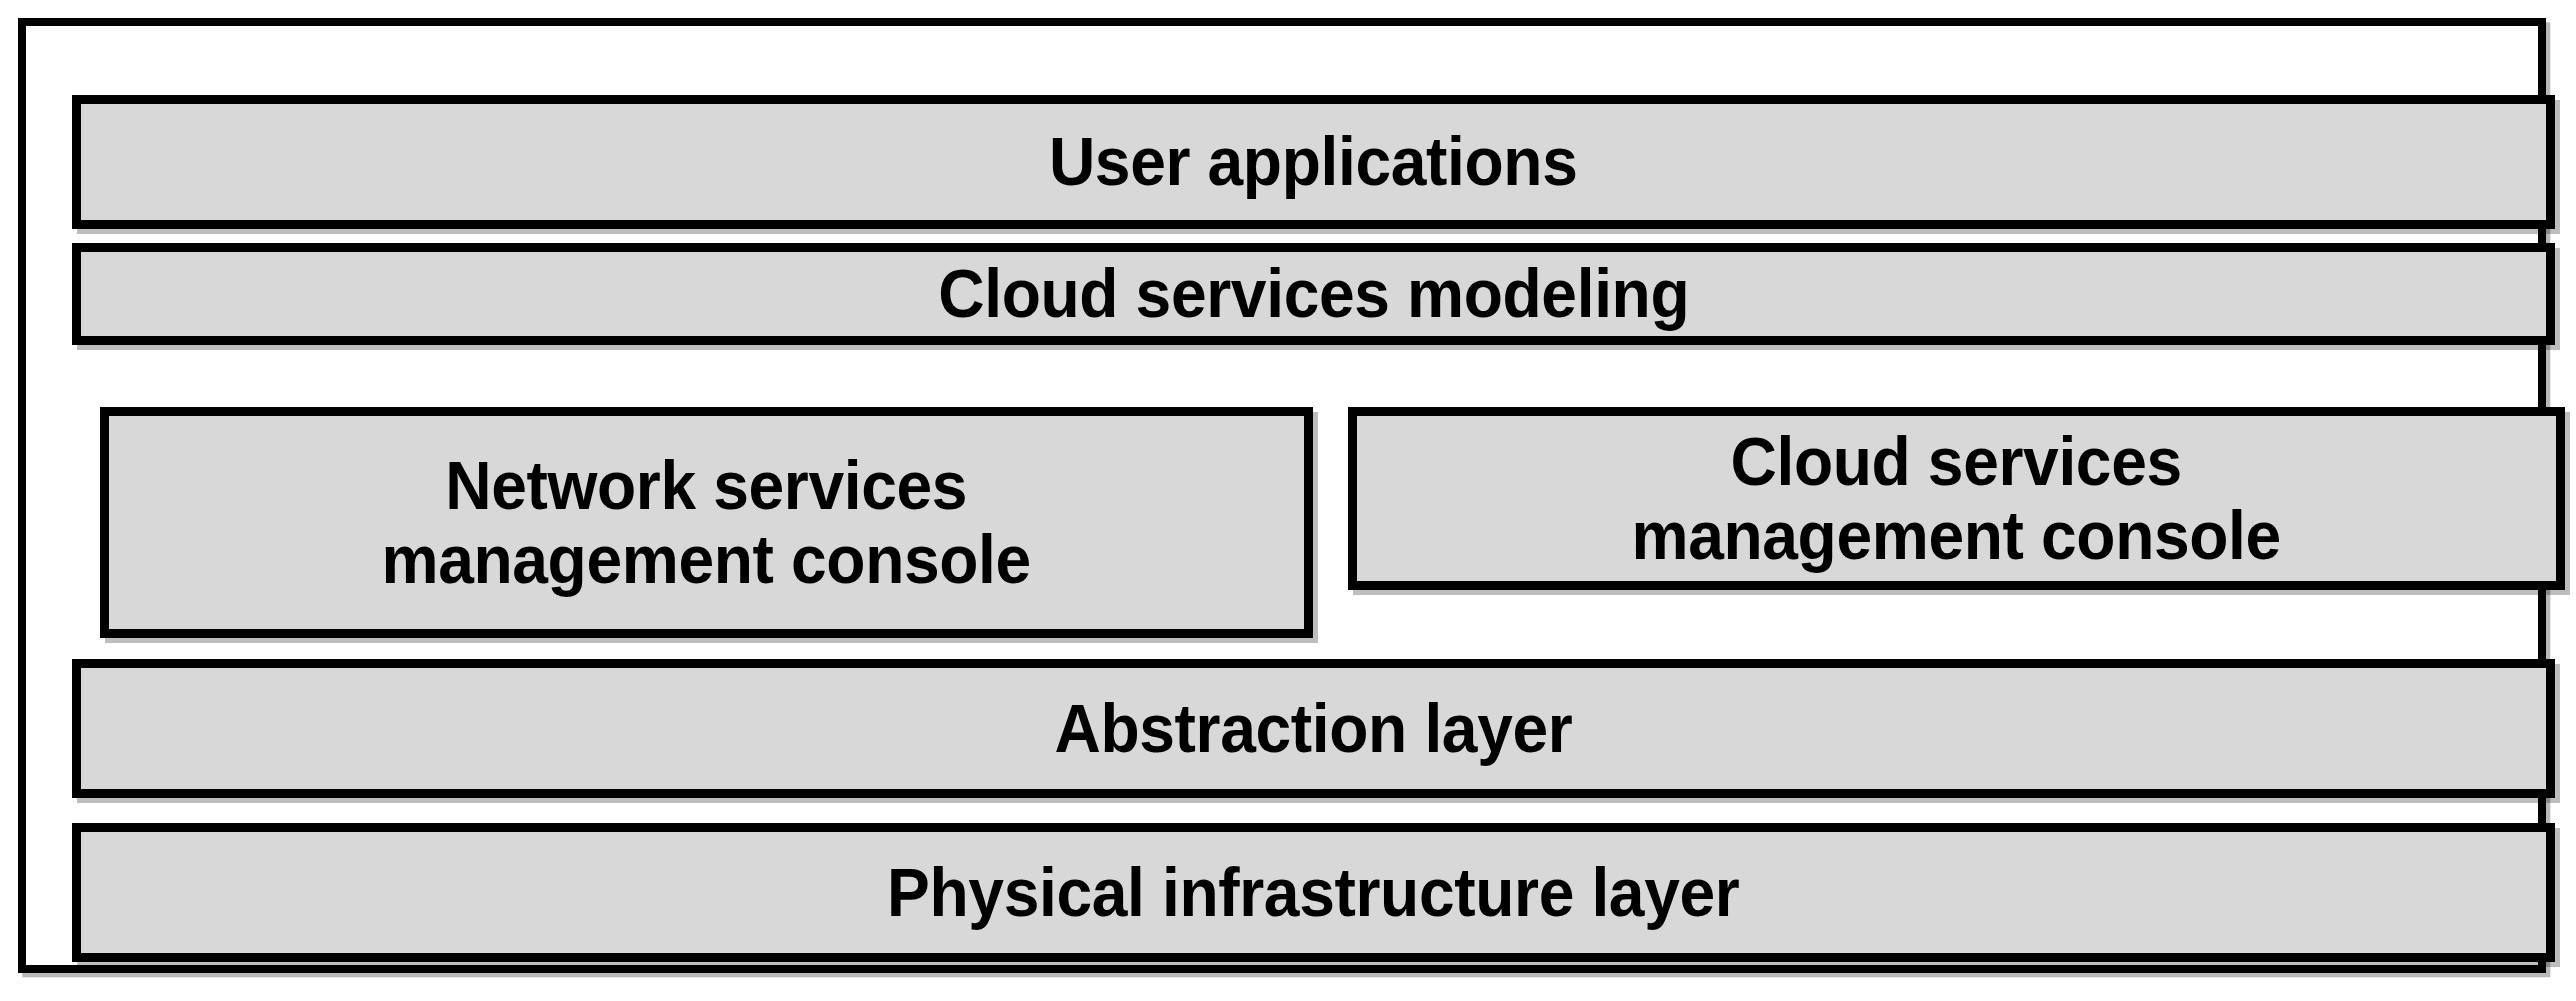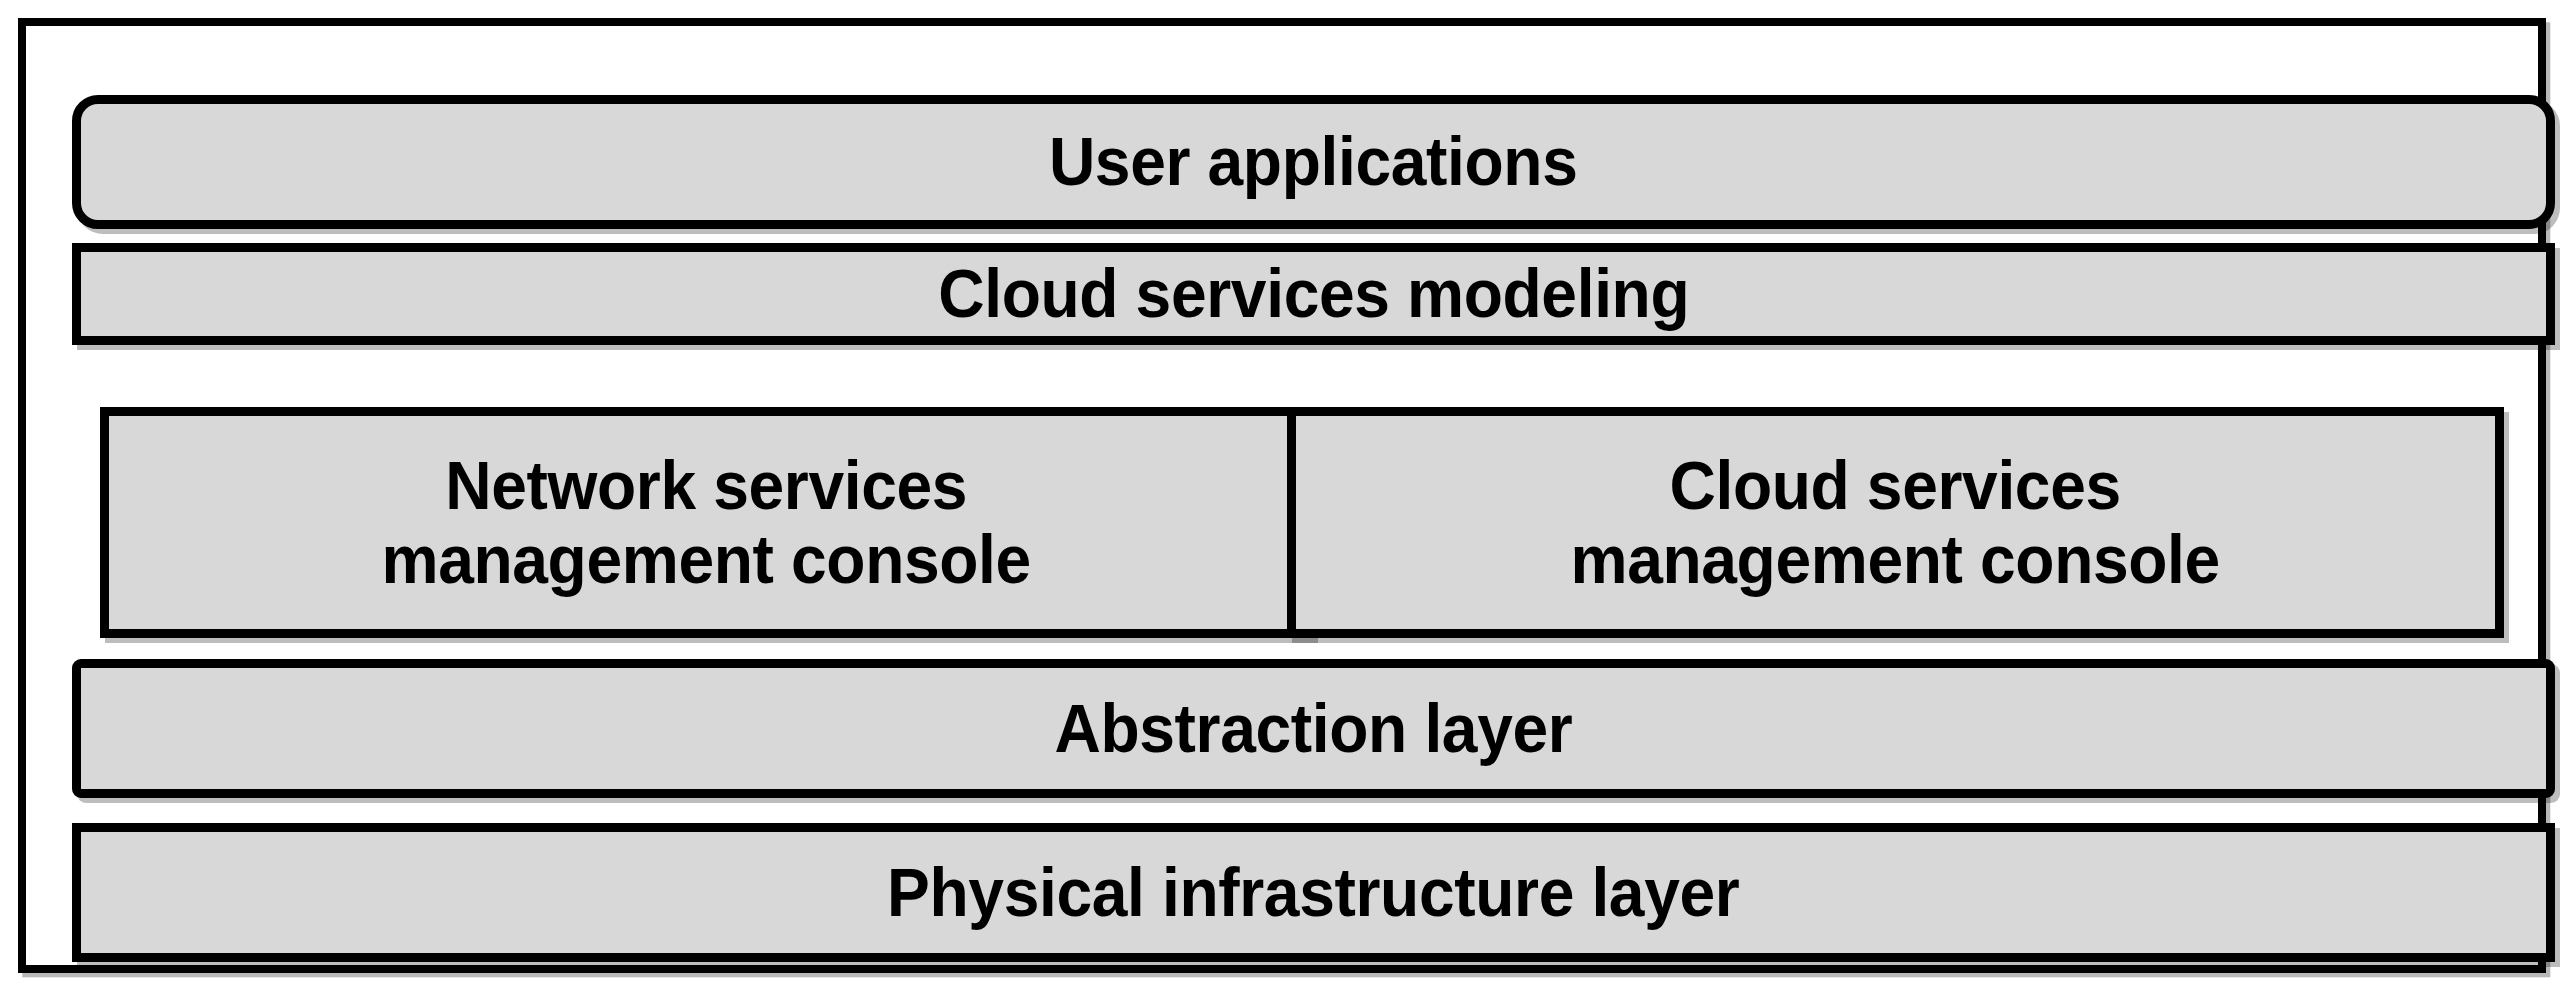--- a/index.html
+++ b/index.html
@@ -60,43 +60,41 @@
 
   
   .row-full {
     left: 46px;
     width: 2483px;
   }
 
   #box-user-applications {
     top: 69px;
     height: 134px;
-    border-radius: 26px;
   }
   #box-cloud-services-modeling {
     top: 217px;
     height: 102px;
   }
   #box-network-services-console {
     left: 46px;
     top: 381px;
     width: 1213px;
     height: 231px;
     margin-left: 28px;
   }
   #box-cloud-services-console {
-    left: 1261px;
+    left: 1322px;
     top: 381px;
     width: 1217px;
-    height: 231px;
+    height: 183px;
   }
   #box-abstraction-layer {
     top: 633px;
     height: 139px;
-    border-radius: 9px;
   }
   #box-physical-infrastructure-layer {
     top: 797px;
     height: 139px;
   }
 </style>
 </head>
 <body>
 
 <div id="diagram-root">

